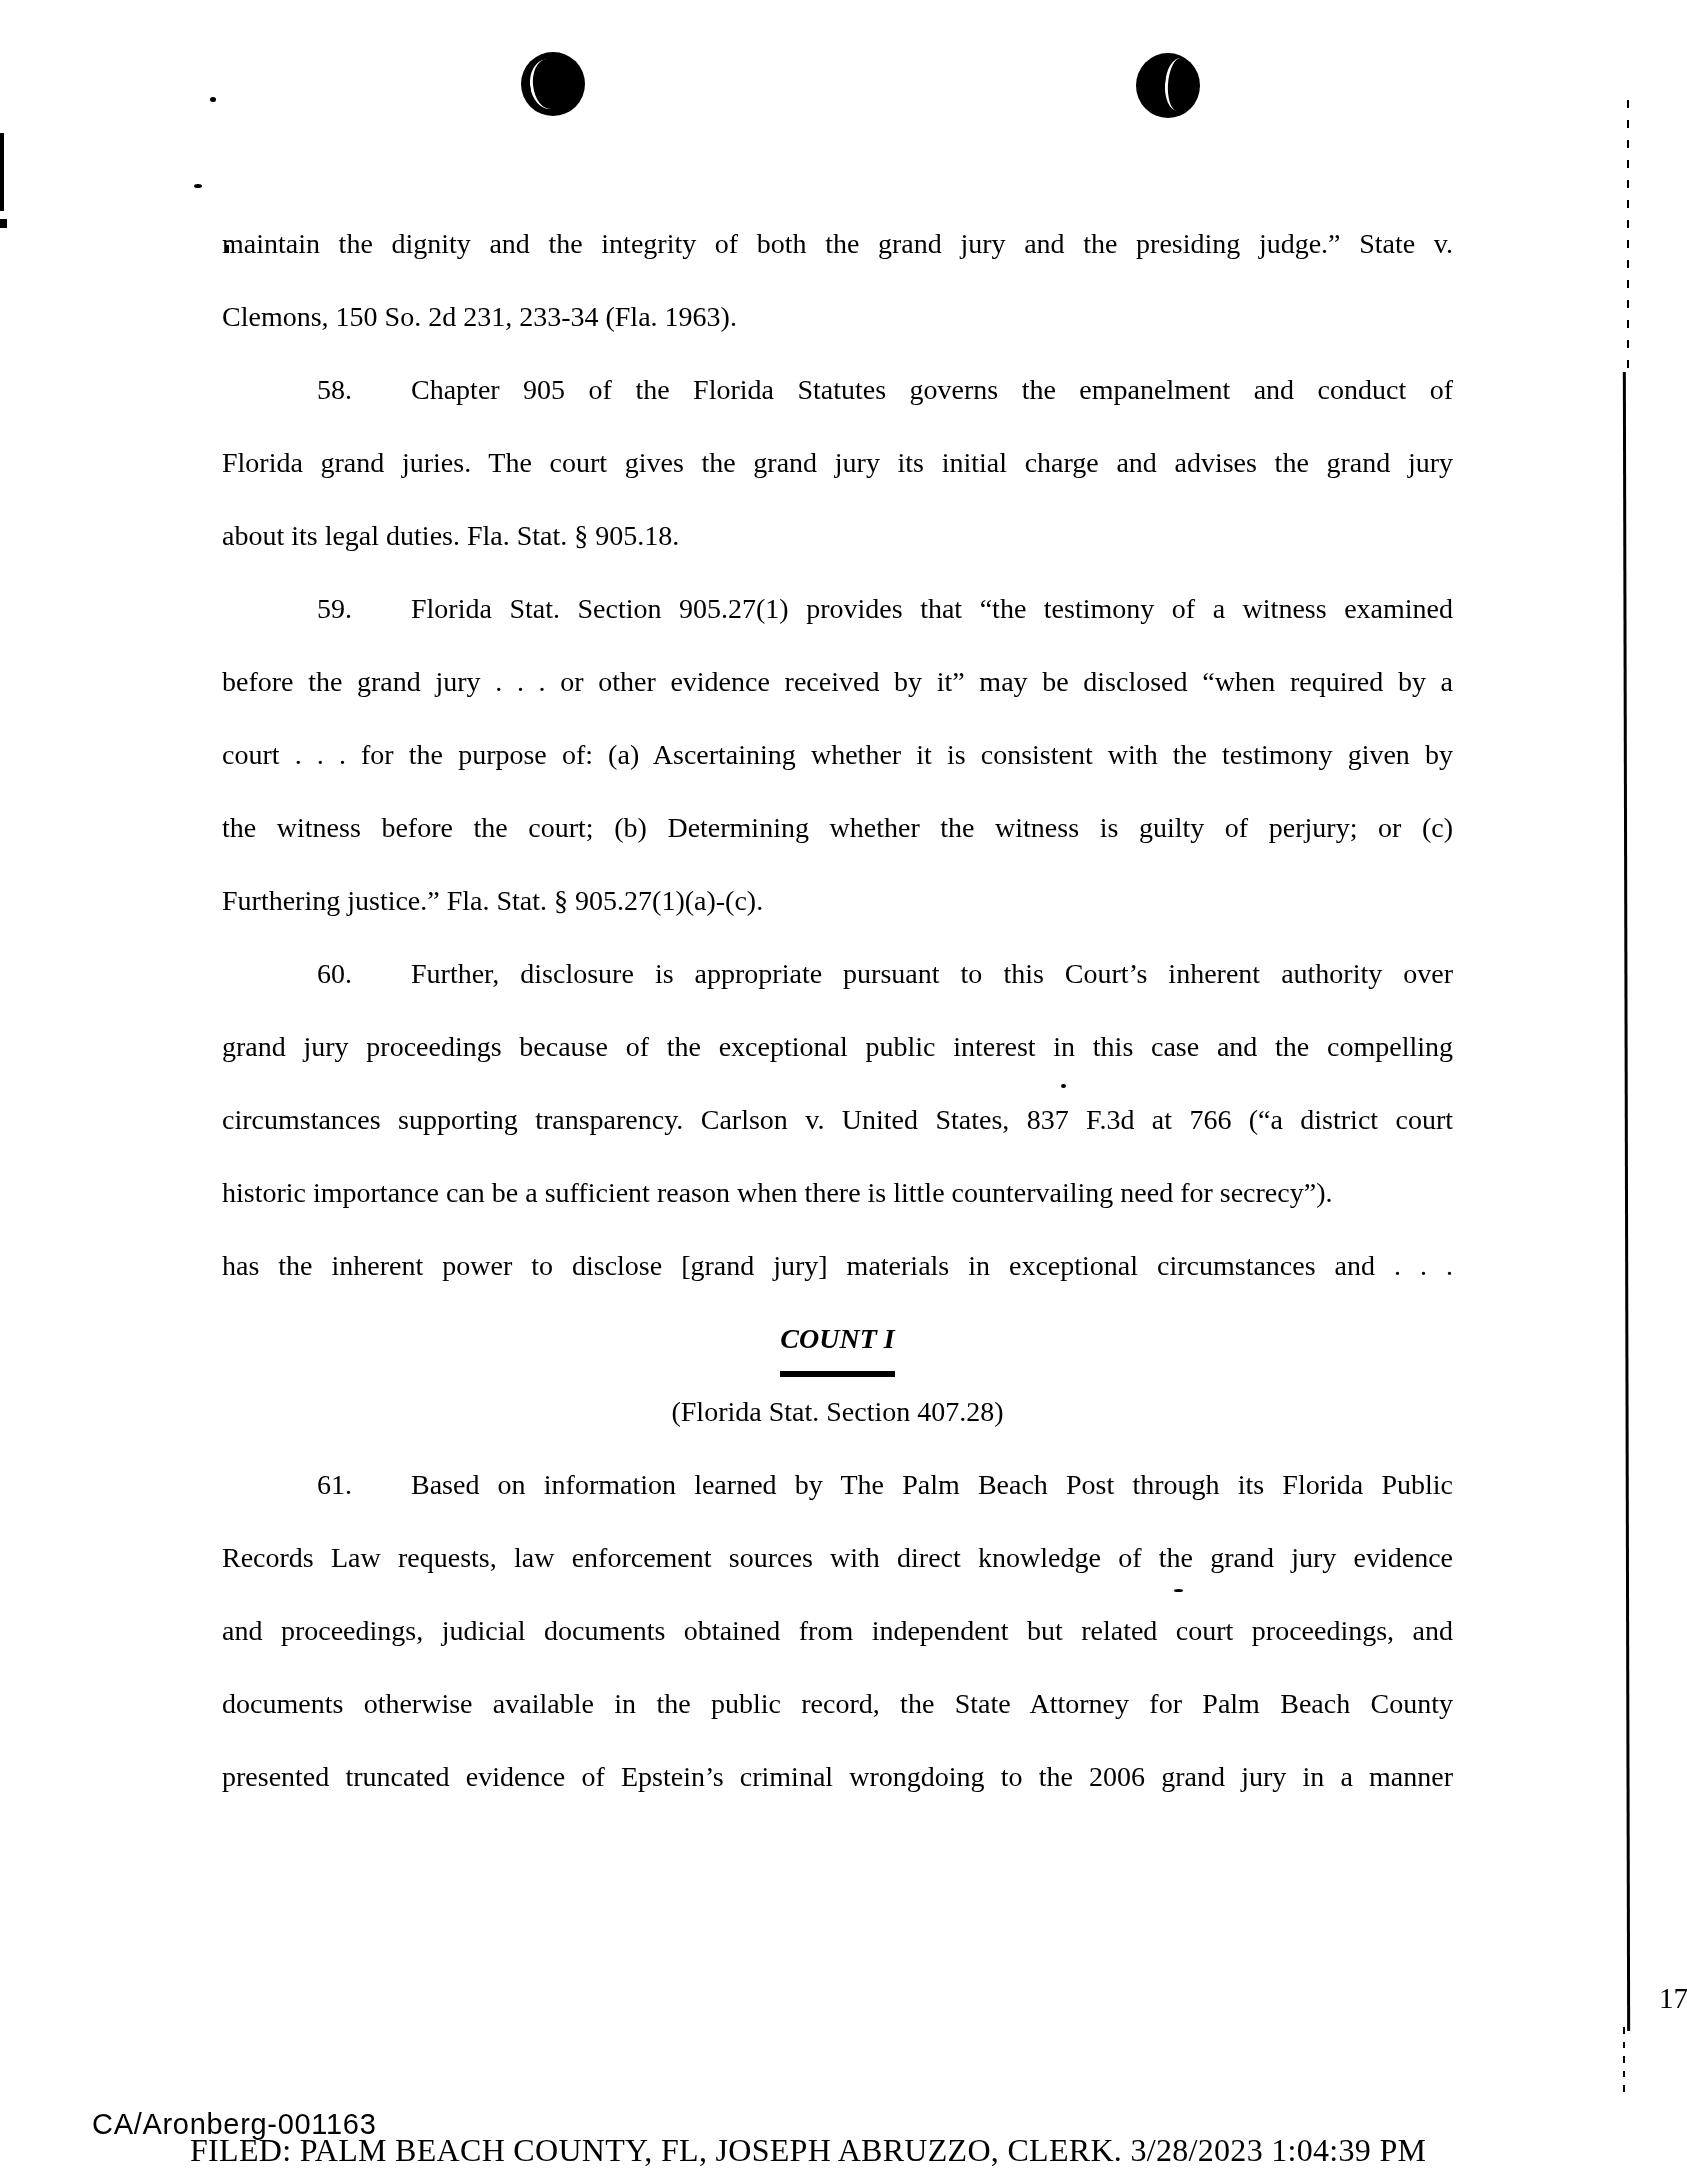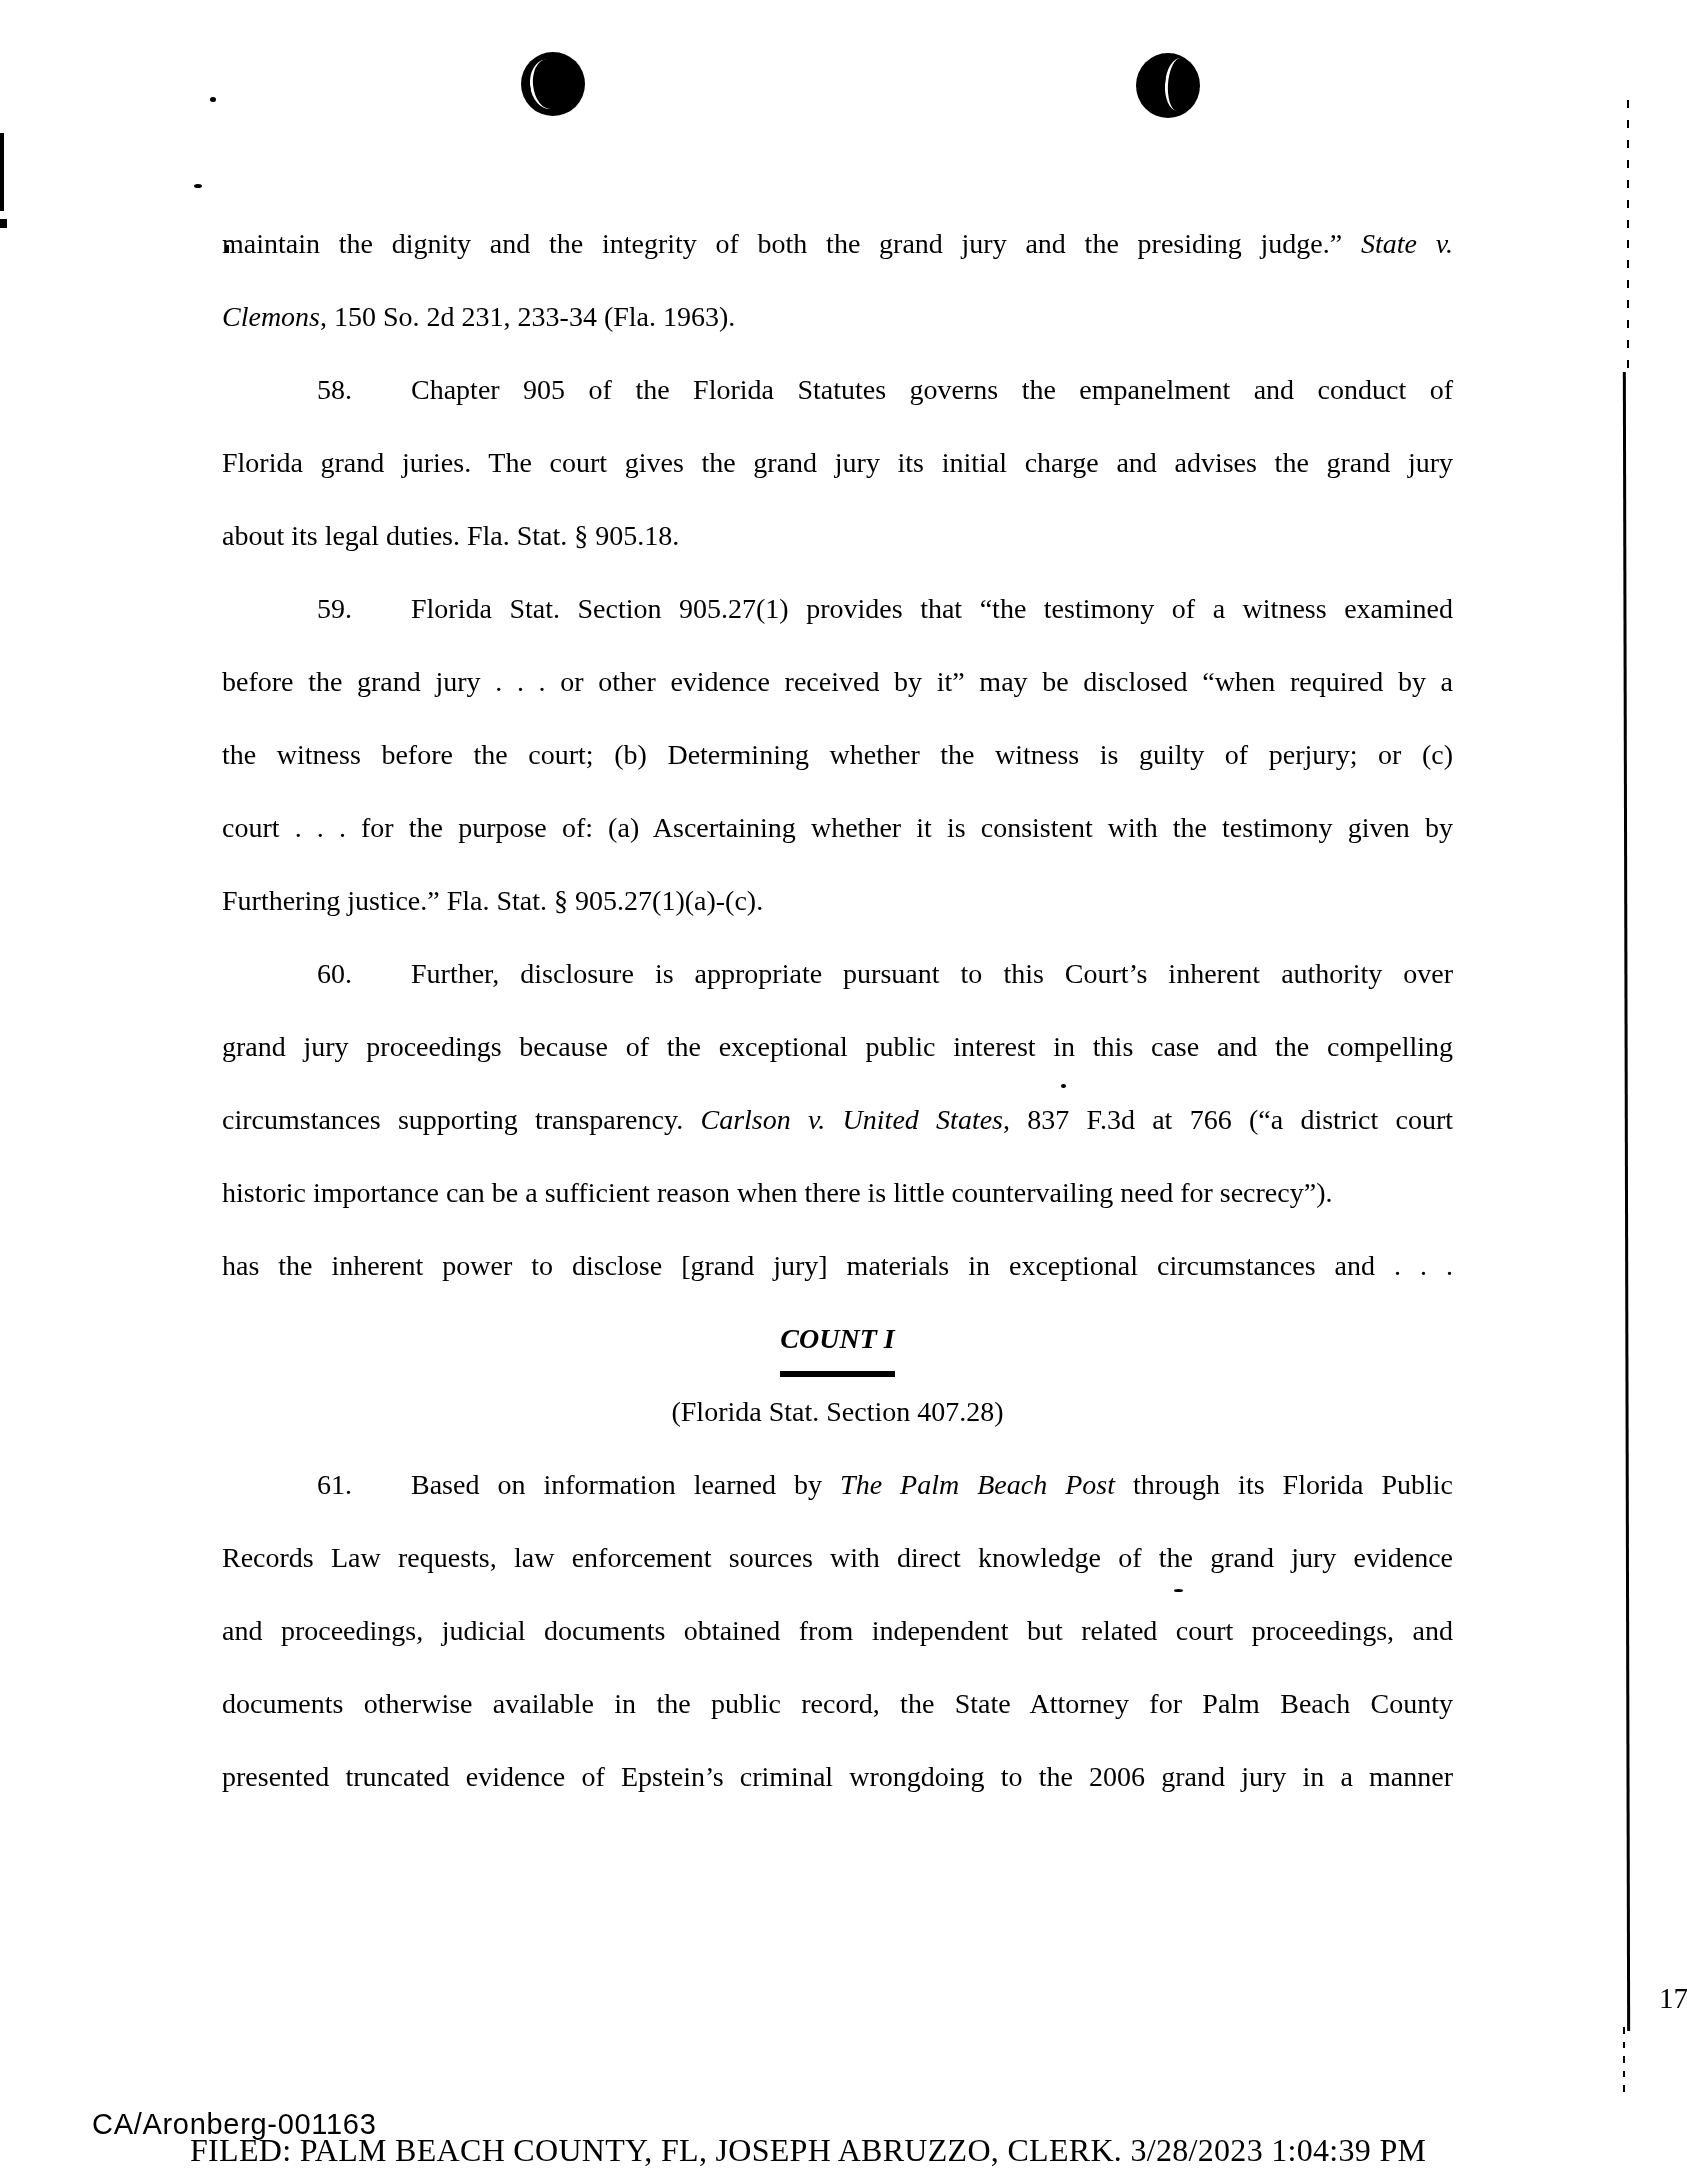--- a/index.html
+++ b/index.html
@@ -14,21 +14,21 @@
   
   .body-text{
     position:absolute;left:222px;top:207px;width:1231px;
     font-size:28px;
   }
   .line{height:73px;line-height:73px;}
   .line.justify{text-align:justify;text-align-last:justify;}
   .line.left{text-align:left;text-align-last:left;}
   .line.center{text-align:center;text-align-last:center;}
   .pnum{display:inline-block;width:94px;margin-left:95px;}
-  .it{font-style:italic;}
+  .it{}
   .b{font-weight:bold;}
   .u{border-bottom:6px solid #000;padding-bottom:17px;font-style:italic;}
   
   .punch{position:absolute;background:#000;border-radius:50%;}
   #punch1{left:521px;top:52px;width:64px;height:64px;}
   #punch2{left:1136px;top:53px;width:64px;height:65px;}
   .crescent{position:absolute;border-left:3.3px solid #fff;border-radius:50%;}
   #punch1 .crescent{left:9.3px;top:6.6px;width:34px;height:50px;transform:rotate(-6deg);}
   #punch2 .crescent{left:29px;top:5.3px;width:25px;height:53px;transform:rotate(4deg);}
   
@@ -72,22 +72,22 @@
   <div class="speck round" style="left:1174px;top:1589px;width:9.3px;height:3.3px;"></div>
 
   <div class="body-text">
       <div class="line justify"><span>maintain the dignity and the integrity of both the grand jury and the presiding judge.” </span><span class="it">State v.</span></div>
       <div class="line left"><span class="it">Clemons</span><span>, 150 So. 2d 231, 233-34 (Fla. 1963).</span></div>
       <div class="line justify"><span class="pnum">58.</span><span>Chapter 905 of the Florida Statutes governs the empanelment and conduct of</span></div>
       <div class="line justify"><span>Florida grand juries. The court gives the grand jury its initial charge and advises the grand jury</span></div>
       <div class="line left"><span>about its legal duties. Fla. Stat. § 905.18.</span></div>
       <div class="line justify"><span class="pnum">59.</span><span>Florida Stat. Section 905.27(1) provides that “the testimony of a witness examined</span></div>
       <div class="line justify"><span>before the grand jury . . . or other evidence received by it” may be disclosed “when required by a</span></div>
+      <div class="line justify"><span>court . . . for the purpose of: (a) Ascertaining whether it is consistent with the testimony given by</span></div>
       <div class="line justify"><span>the witness before the court; (b) Determining whether the witness is guilty of perjury; or (c)</span></div>
-      <div class="line justify"><span>court . . . for the purpose of: (a) Ascertaining whether it is consistent with the testimony given by</span></div>
       <div class="line left"><span>Furthering justice.” Fla. Stat. § 905.27(1)(a)-(c).</span></div>
       <div class="line justify"><span class="pnum">60.</span><span>Further, disclosure is appropriate pursuant to this Court’s inherent authority over</span></div>
       <div class="line justify"><span>grand jury proceedings because of the exceptional public interest in this case and the compelling</span></div>
       <div class="line justify"><span>circumstances supporting transparency. </span><span class="it">Carlson v. United States</span><span>, 837 F.3d at 766 (“a district court</span></div>
       <div class="line left"><span>historic importance can be a sufficient reason when there is little countervailing need for secrecy”).</span></div>
       <div class="line justify"><span>has the inherent power to disclose [grand jury] materials in exceptional circumstances and . . .</span></div>
       <div class="line center"><span class="b u">COUNT I</span></div>
       <div class="line center"><span>(Florida Stat. Section 407.28)</span></div>
       <div class="line justify"><span class="pnum">61.</span><span>Based on information learned by </span><span class="it">The Palm Beach Post</span><span> through its Florida Public</span></div>
       <div class="line justify"><span>Records Law requests, law enforcement sources with direct knowledge of the grand jury evidence</span></div>

